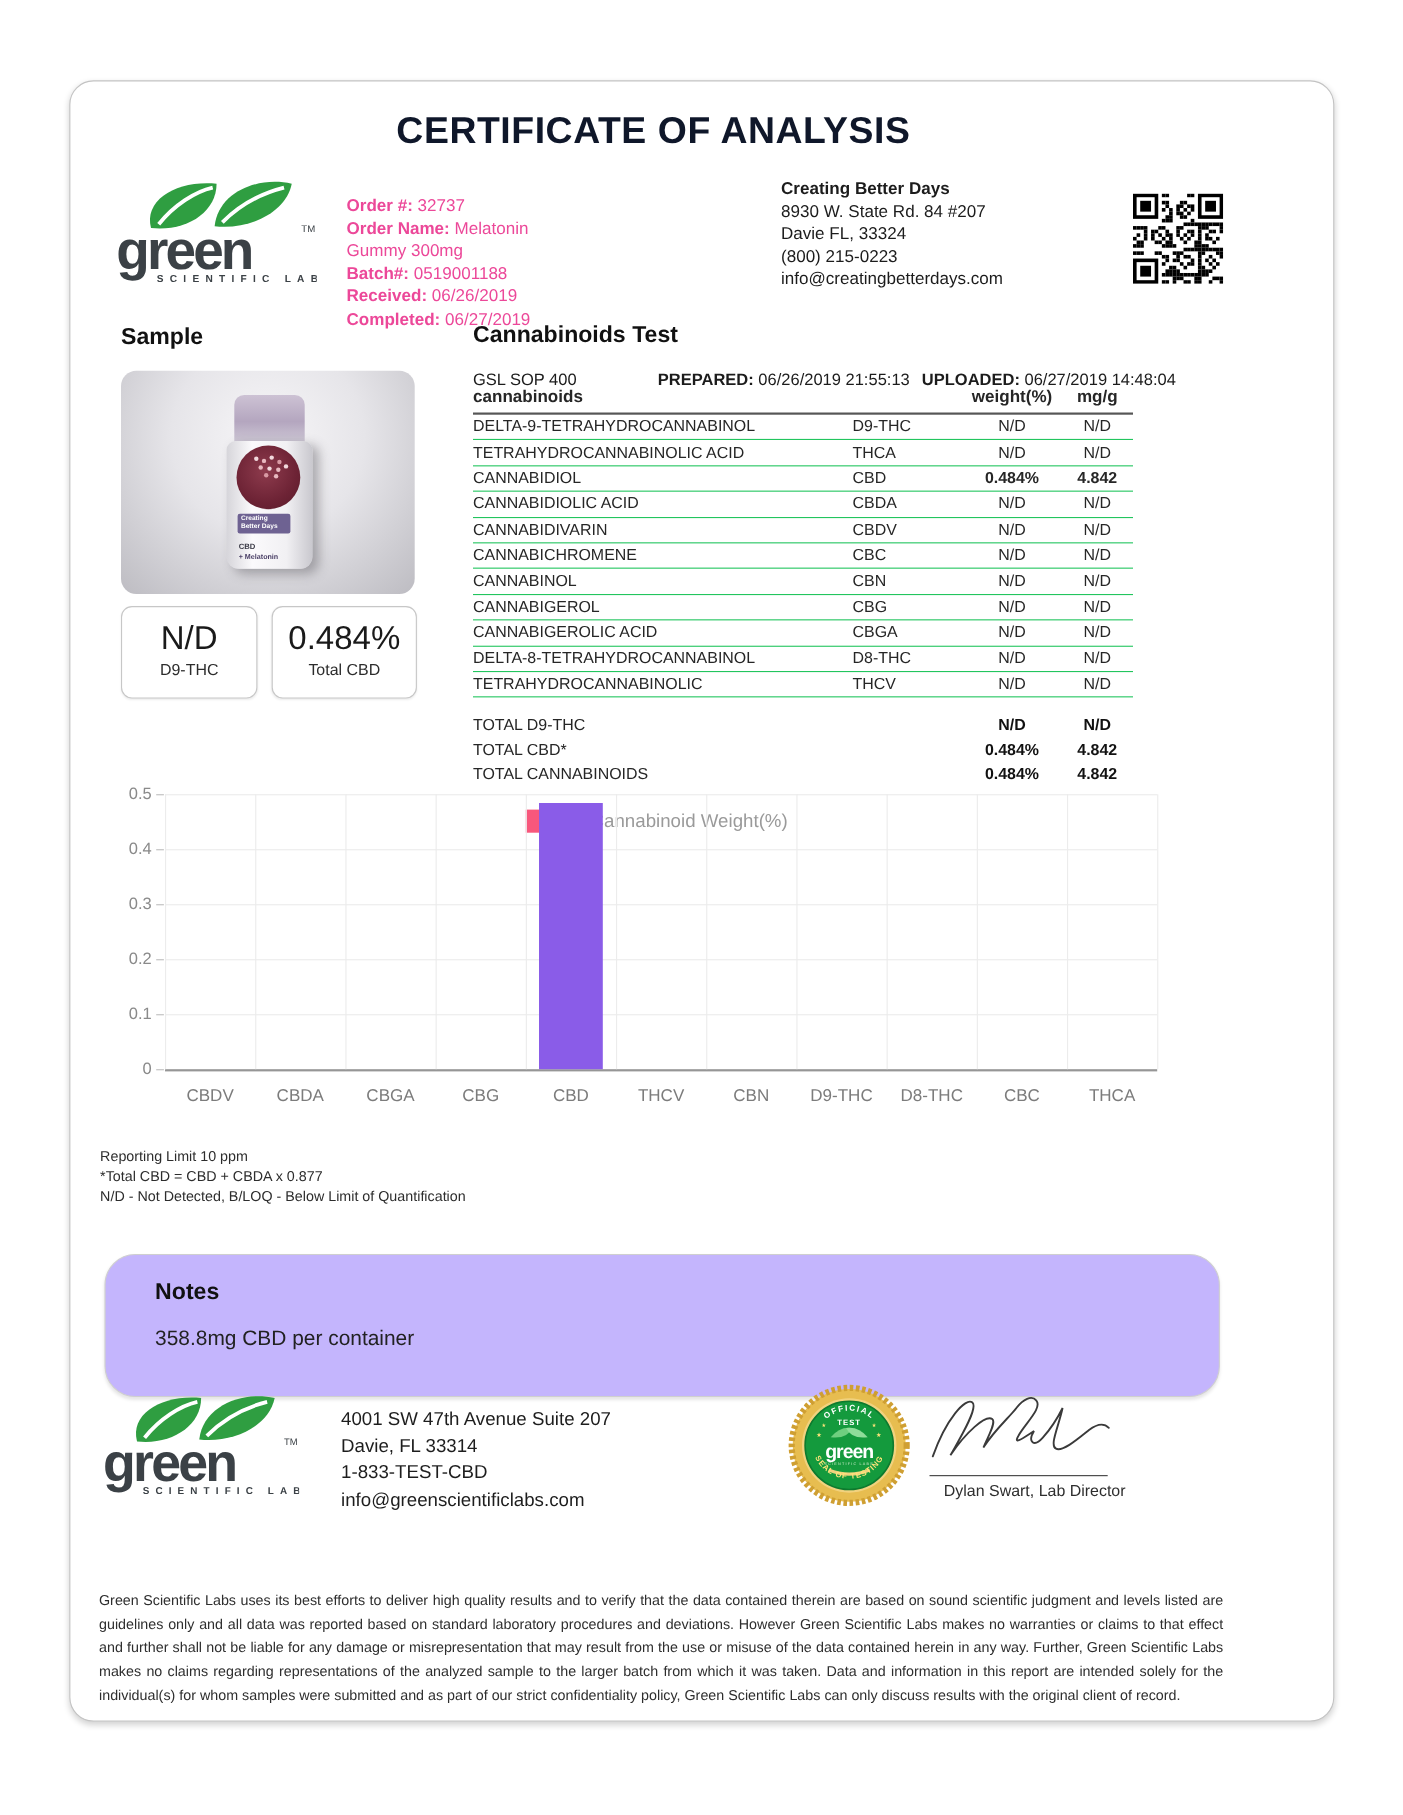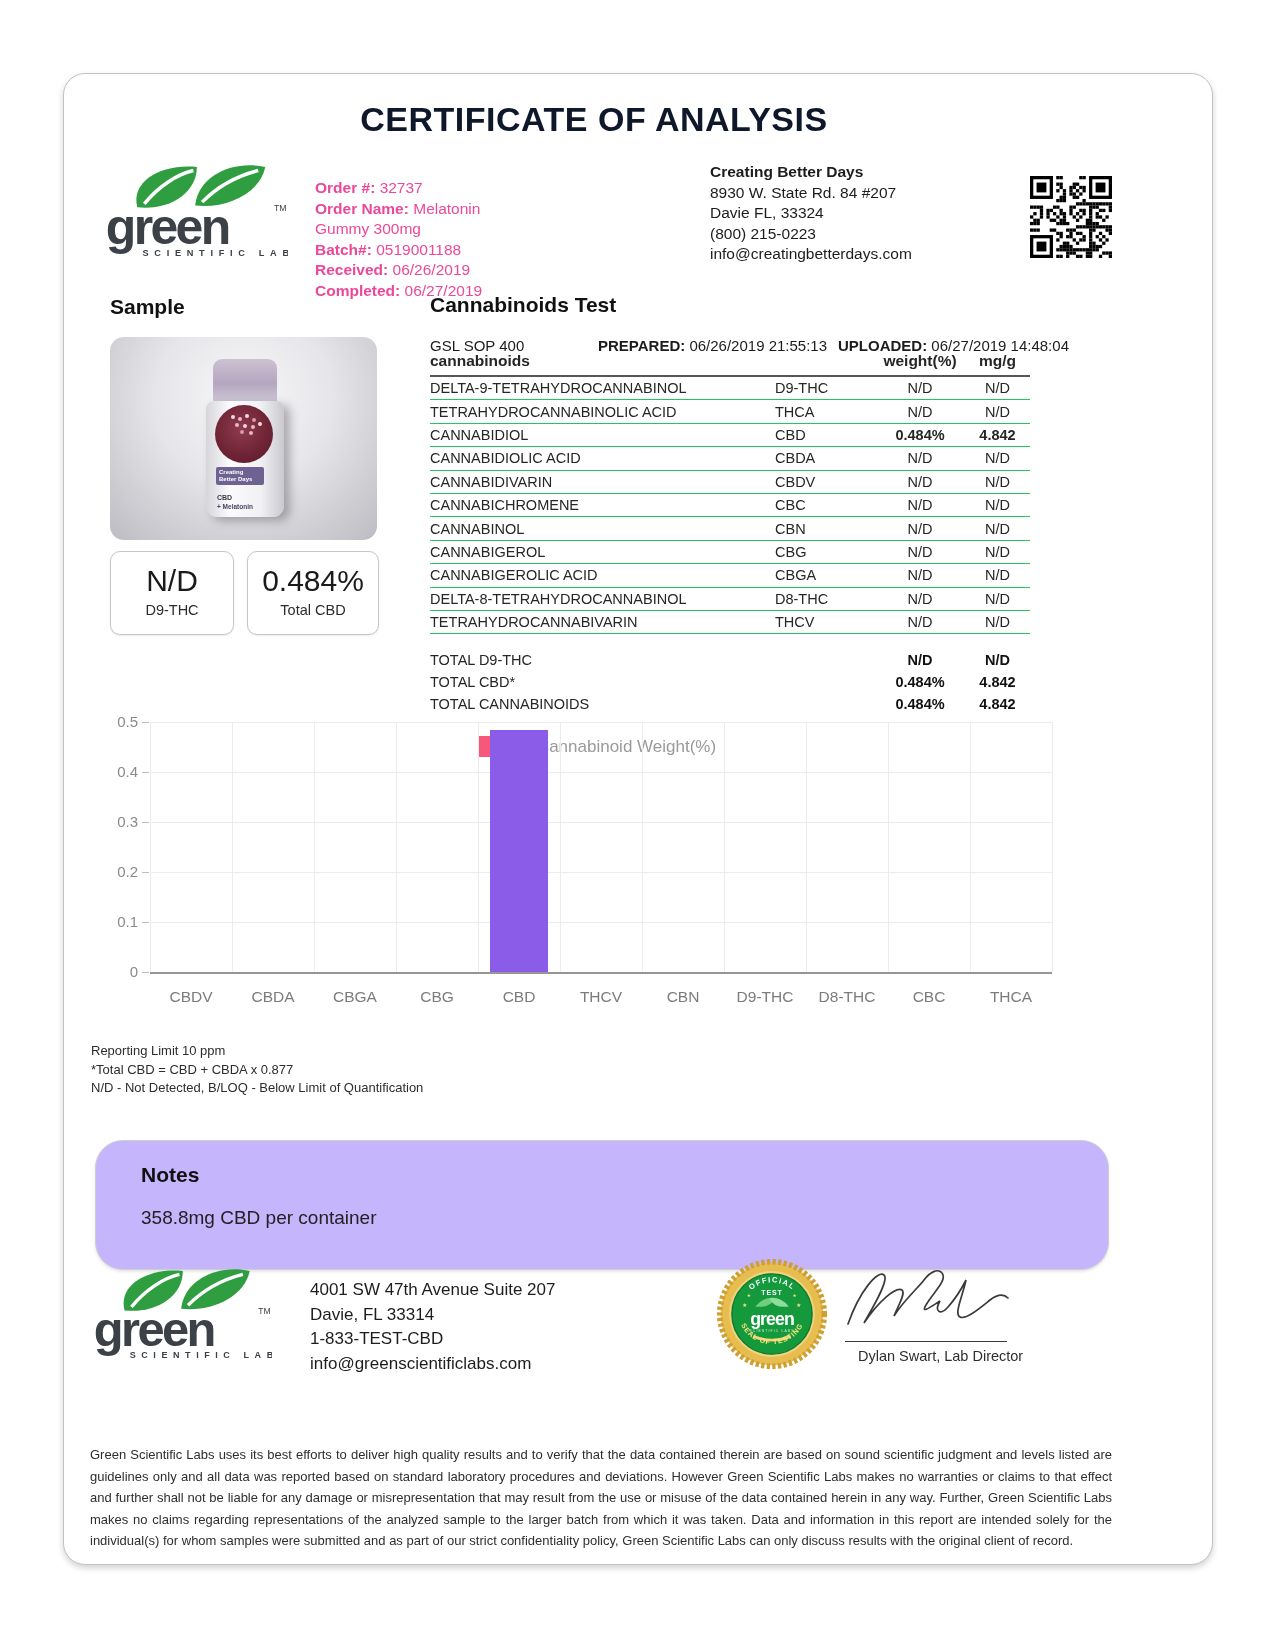--- a/index.html
+++ b/index.html
@@ -423,21 +423,21 @@
           <span class="tc-c">N/D</span>
           <span class="tc-c">N/D</span>
         </div>
         <div class="trow">
           <span class="">DELTA-8-TETRAHYDROCANNABINOL</span>
           <span class="">D8-THC</span>
           <span class="tc-c">N/D</span>
           <span class="tc-c">N/D</span>
         </div>
         <div class="trow">
-          <span class="">TETRAHYDROCANNABIVARIN</span>
+          <span class="">TETRAHYDROCANNABINOLIC</span>
           <span class="">THCV</span>
           <span class="tc-c">N/D</span>
           <span class="tc-c">N/D</span>
         </div>
       </div>
     <div id="cannabinoid-totals" class="totals">
         <div class="total-row">
           <span class="">TOTAL D9-THC</span>
           <span class="total-val">N/D</span>
           <span class="total-val">N/D</span>

